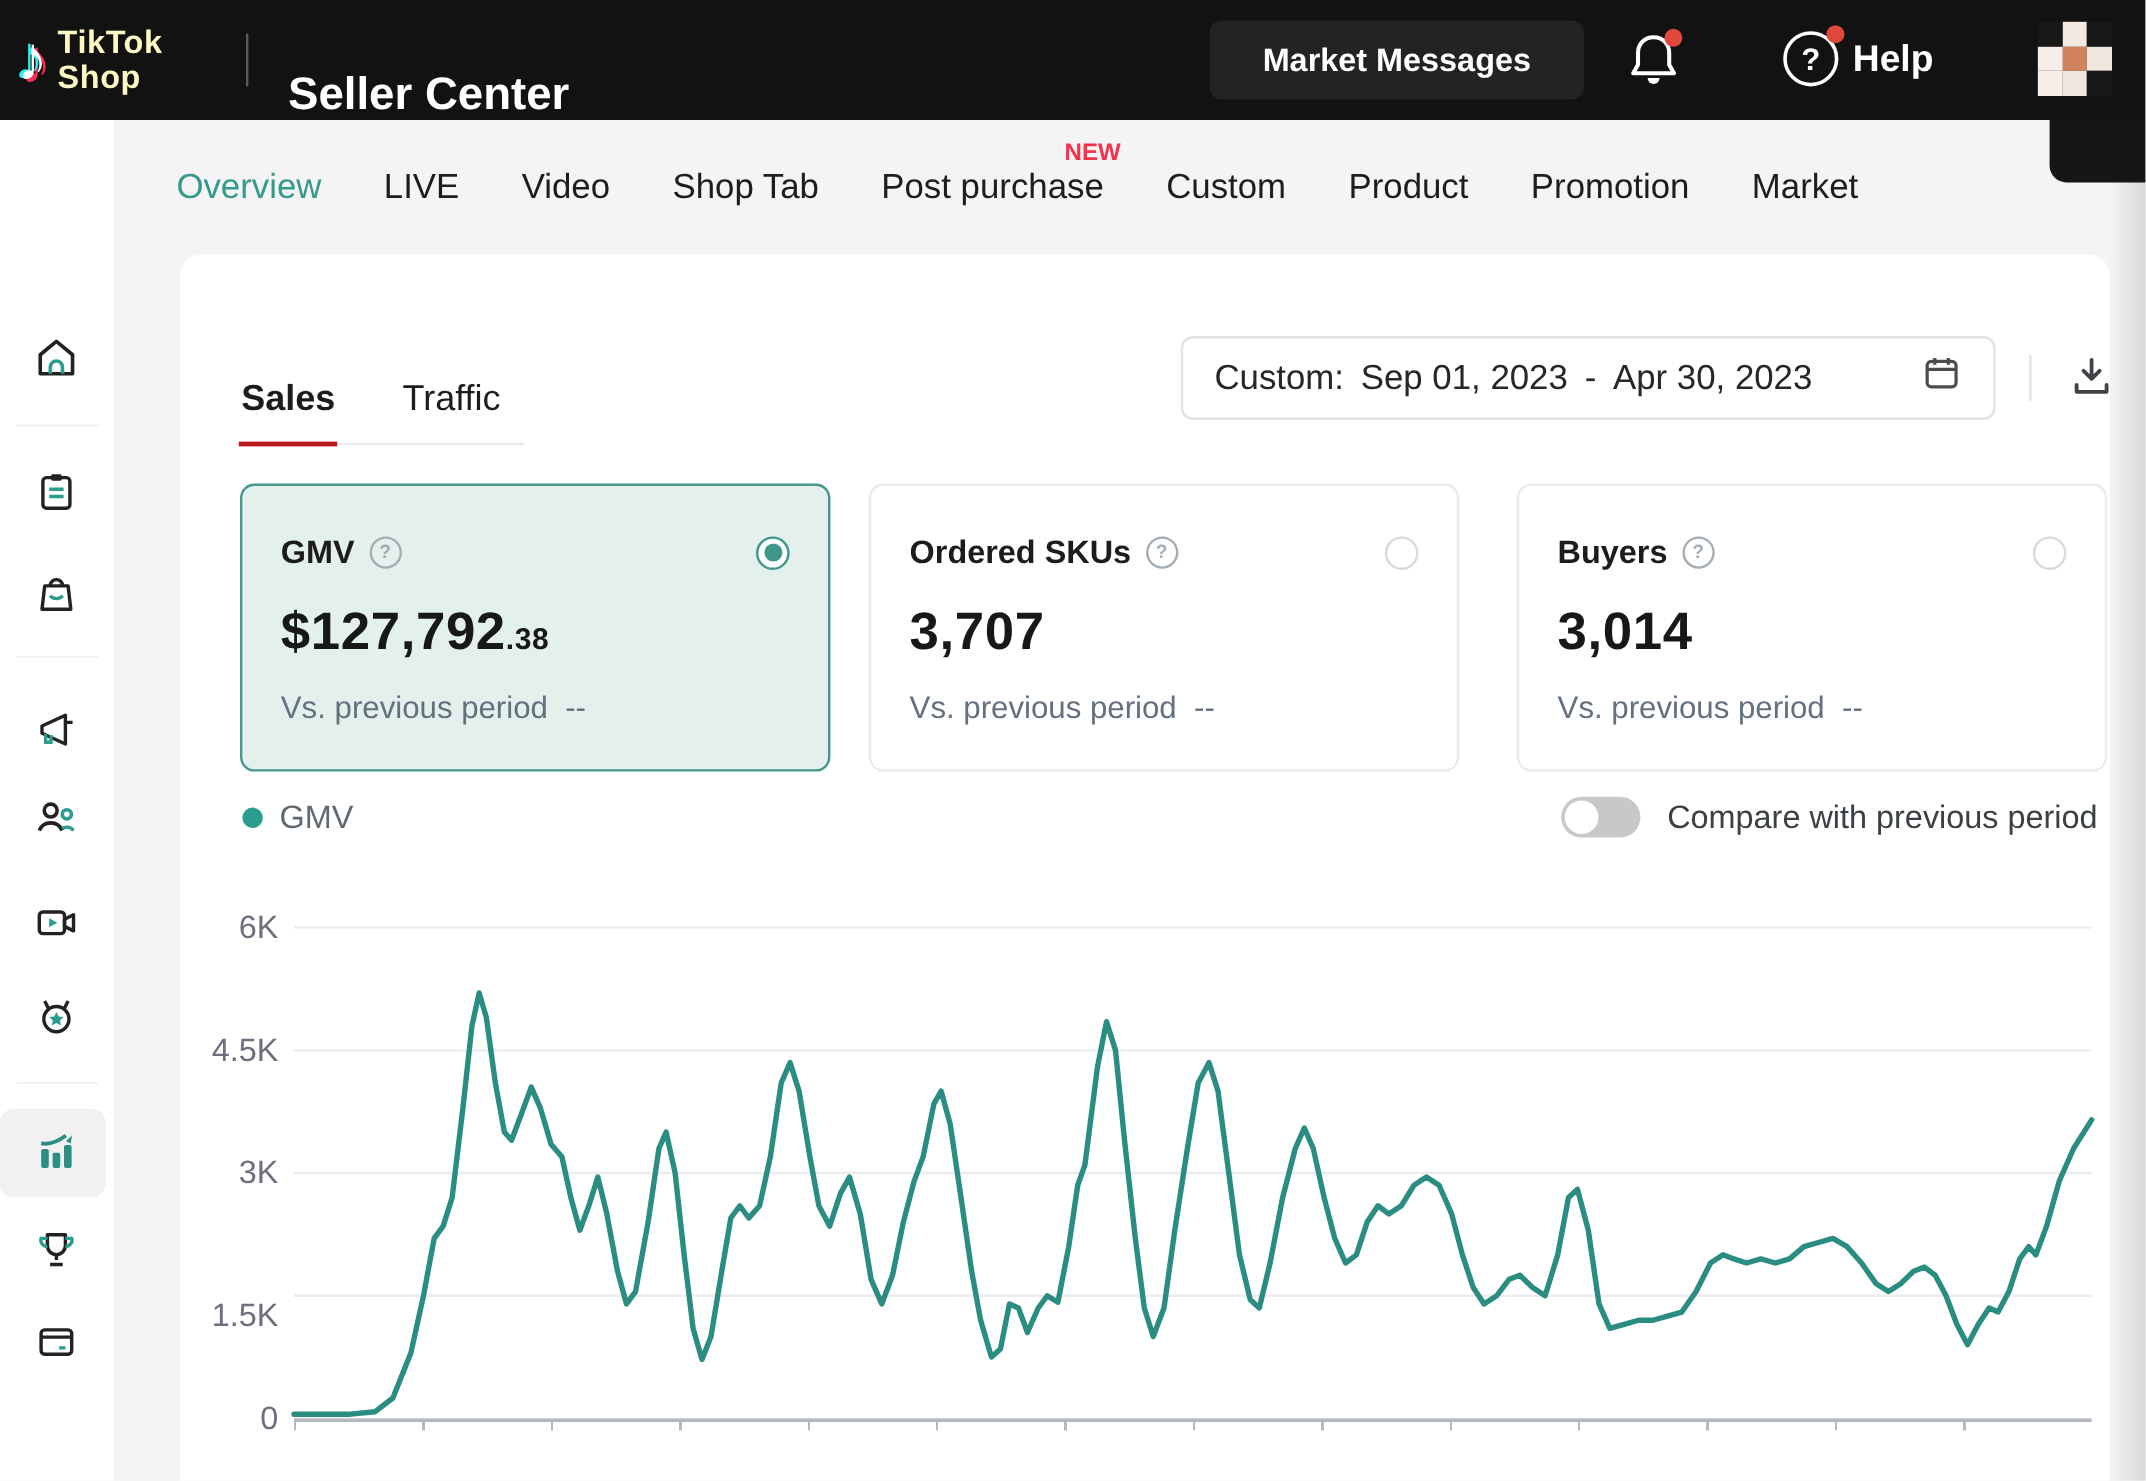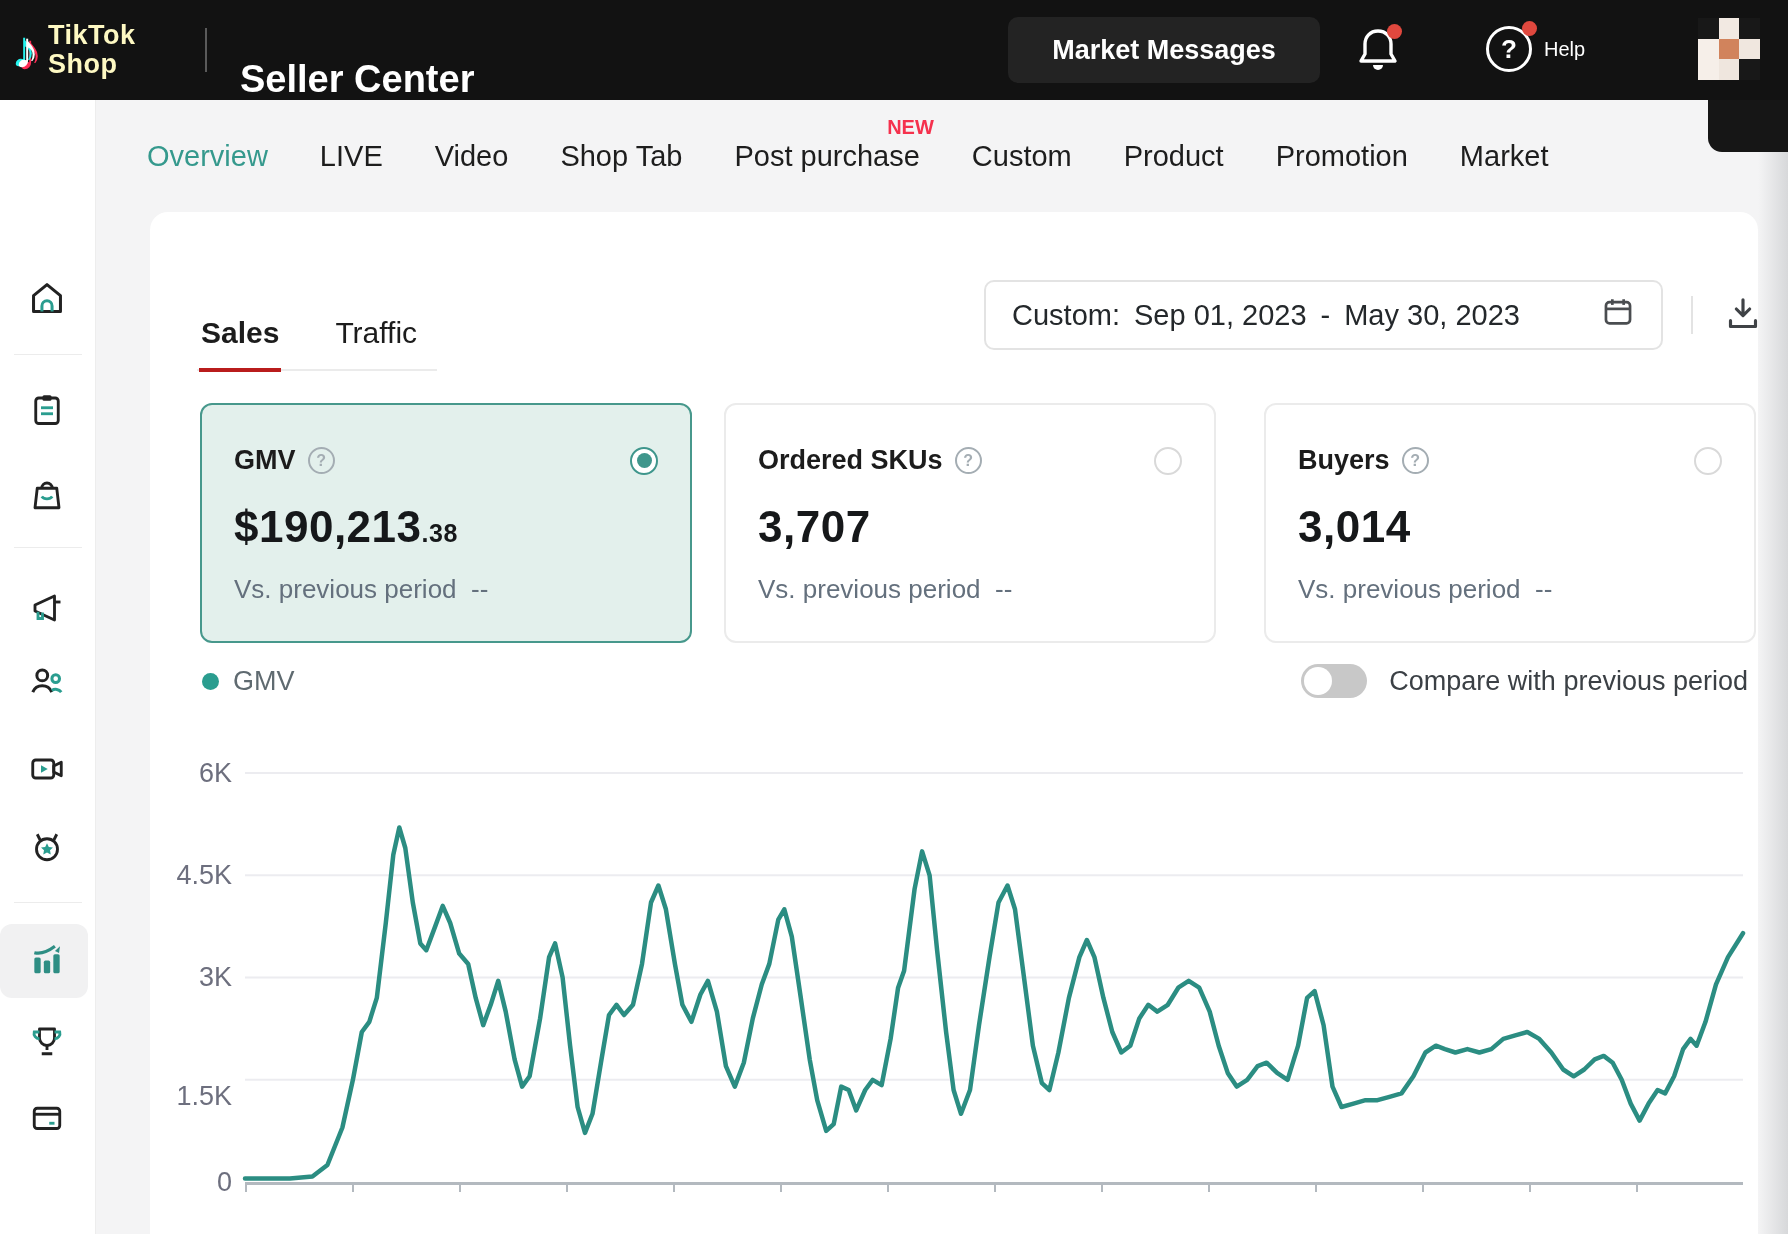--- a/index.html
+++ b/index.html
@@ -13,21 +13,21 @@
   .logo-text { color:#fef9c3; font-weight:bold; font-size:27px; line-height:29px; letter-spacing:.5px; }
   .hdr-divider { position:absolute; left:205px; top:28px; width:2px; height:44px; background:#5a5a5a; }
   .app-title { position:absolute; left:240px; top:30px; color:#fff; font-weight:bold; font-size:38px;margin-top:28px; }
   .btn-messages { position:absolute; left:1008px; top:17px; width:312px; height:66px; background:#232323;
     border:none; border-radius:10px; color:#fff; font-weight:bold; font-size:27px; cursor:pointer; }
   .bell-wrap { position:absolute; left:1352px; top:24px; width:52px; height:52px; }
   .red-dot { position:absolute; width:15px; height:15px; border-radius:50%; background:#e0483e; }
   .help-wrap { position:absolute; left:1486px; top:26px; display:flex; align-items:center; gap:12px; color:#fff; }
   .help-circle { width:46px; height:46px; border:3px solid #fff; border-radius:50%; display:flex;
     align-items:center; justify-content:center; font-size:26px; font-weight:bold; position:relative; }
-  .help-label { font-size:20px; font-weight:normal; }
+  .help-label { font-size:31px; font-weight:bold; }
   .avatar { position:absolute; left:1698px; top:18px; width:62px; height:62px; display:grid;
     grid-template-columns:1fr 1fr 1fr; grid-template-rows:1fr 1fr 1fr; overflow:hidden; }
   .avatar div:nth-child(1){background:#181818}.avatar div:nth-child(2){background:#f2e9e2}
   .avatar div:nth-child(3){background:#181818}.avatar div:nth-child(4){background:#f6efe9}
   .avatar div:nth-child(5){background:#d1835c}.avatar div:nth-child(6){background:#f0e7df}
   .avatar div:nth-child(7){background:#f6efe9}.avatar div:nth-child(8){background:#efe6de}
   .avatar div:nth-child(9){background:#181818}
 
   
   .corner-notch { position:absolute; right:0; top:100px; width:80px; height:52px; background:#161616;
@@ -261,21 +261,21 @@
       <span class="tab">Traffic</span>
     </div>
     <div class="tabs-underline"></div>
   </div>
 
   <div class="datebar">
     <div class="datebox">
       <span>Custom:</span>
       <span>Sep 01, 2023</span>
       <span>-</span>
-      <span>May 30, 2023</span>
+      <span>Apr 30, 2023</span>
       <span class="cal">
         <svg width="34" height="34" viewBox="0 0 24 24">
           <rect x="3.5" y="5" width="17" height="15" rx="2.5" fill="none" stroke="#4a4d50" stroke-width="1.9"></rect>
           <line x1="8" y1="3" x2="8" y2="7" stroke="#4a4d50" stroke-width="1.9"></line>
           <line x1="16" y1="3" x2="16" y2="7" stroke="#4a4d50" stroke-width="1.9"></line>
           <line x1="3.5" y1="9.8" x2="20.5" y2="9.8" stroke="#4a4d50" stroke-width="1.9"></line>
         </svg>
       </span>
     </div>
     <div class="v-div"></div>
@@ -288,21 +288,21 @@
 
   <div class="mcard sel m0">
     <div class="mhead">
       <span class="mlabel">GMV</span>
       <span class="qicon">?</span>
       <span class="radio sel">
           <span class="dot"></span>
         </span>
     </div>
     <div class="mval">
-      <span>$190,213</span><span class="mdec">.38</span>
+      <span>$127,792</span><span class="mdec">.38</span>
     </div>
     <div class="mcomp">
       <span>Vs. previous period</span>&nbsp;&nbsp;<span>--</span>
     </div>
   </div>
 
   <div class="mcard m1">
     <div class="mhead">
       <span class="mlabel">Ordered SKUs</span>
       <span class="qicon">?</span>

